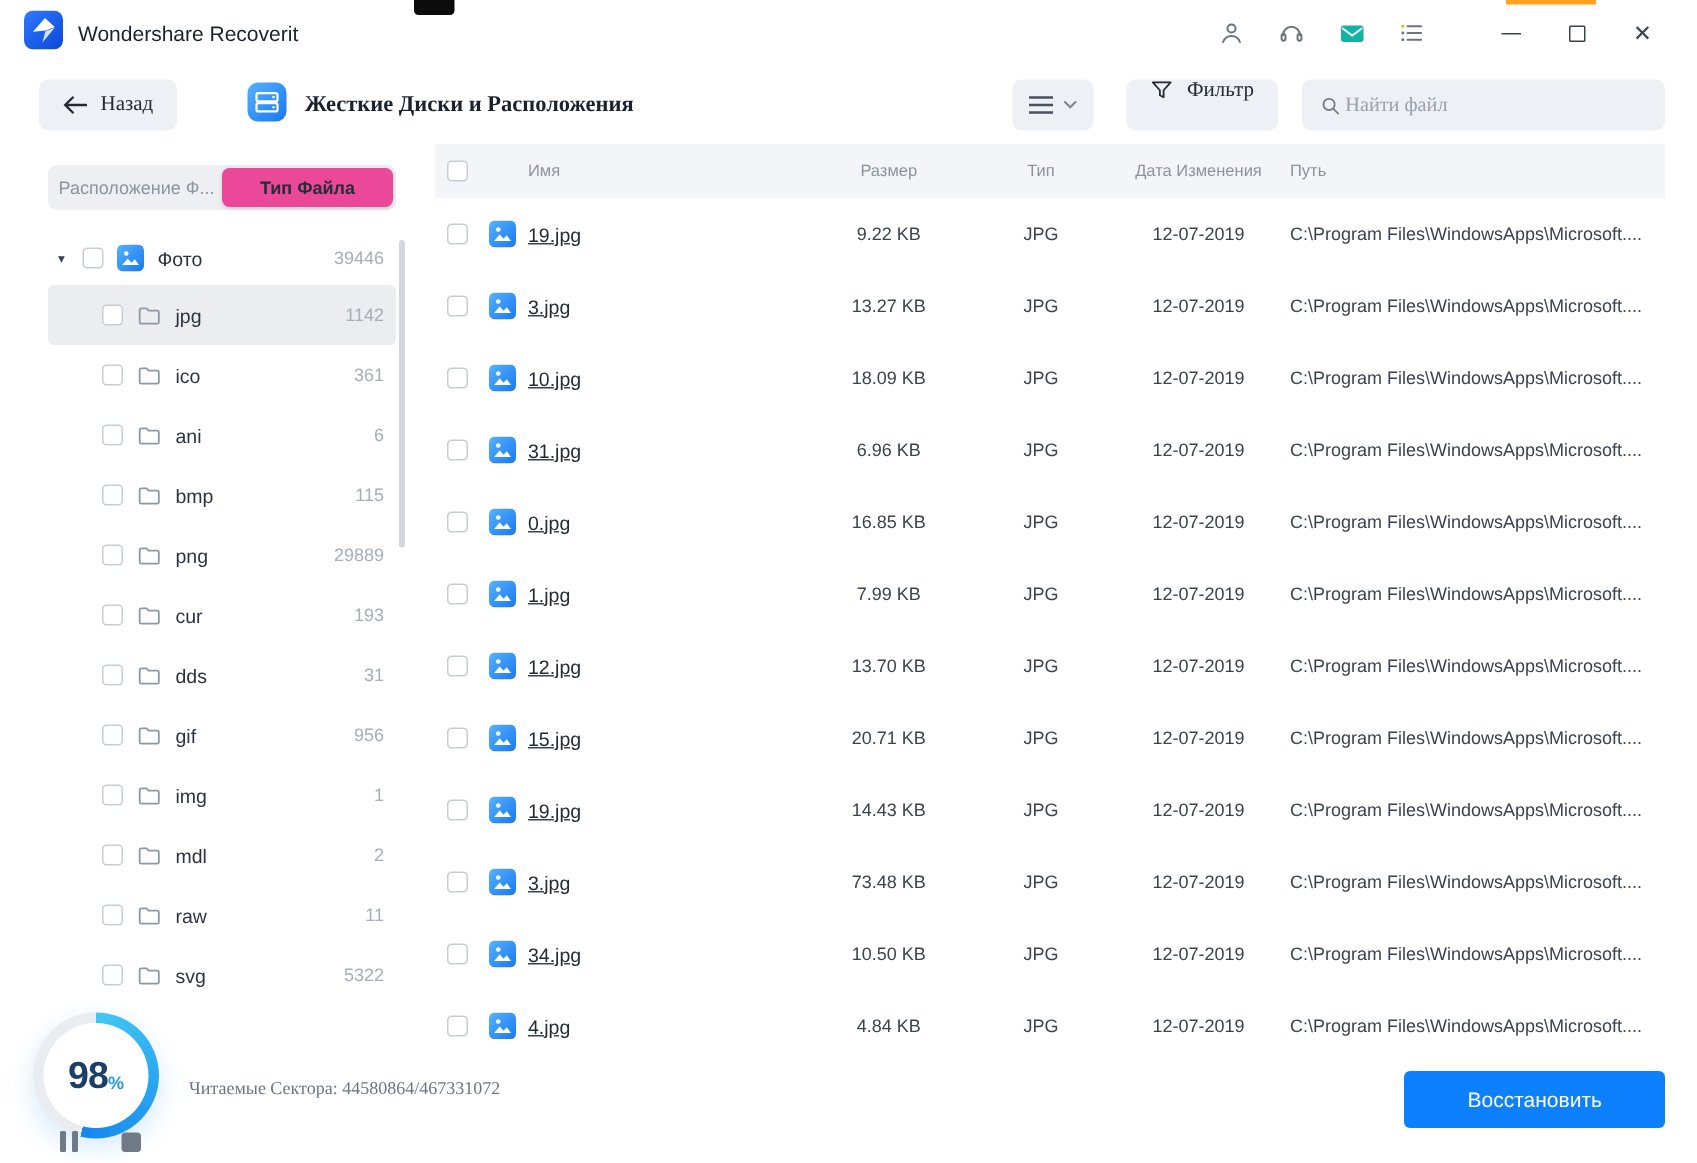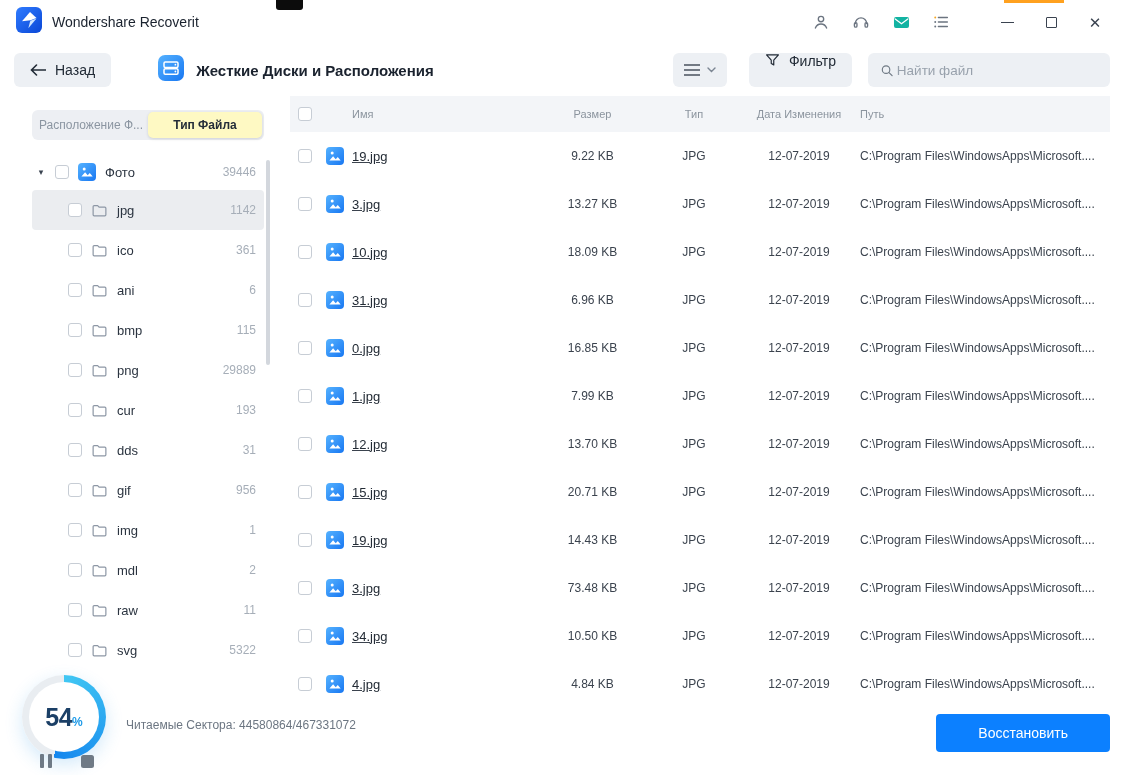--- a/index.html
+++ b/index.html
@@ -18,39 +18,39 @@
   .tb-spacer { flex:1; }
   .tb-icons { display:flex; align-items:center; gap:20px; margin-right:28px; }
   .tb-icon { width:20px; height:20px; display:grid; place-items:center; cursor:pointer; }
   .win-controls { display:flex; align-items:center; gap:8px; }
   .win-btn { width:36px; height:28px; display:grid; place-items:center; color:#3a4350; cursor:pointer; }
   .min-glyph { width:13px; height:0; border-top:1.6px solid #3a4350; display:block; }
   .max-glyph { width:11px; height:11px; border:1.6px solid #3a4350; border-radius:1px; display:block; }
   .close-glyph { font-size:15px; color:#3a4350; line-height:1; }
 
   
-  .toolbar { display:flex; align-items:center; height:52px; padding:0 21px 0 14px; }
+  .toolbar { display:flex; align-items:center; height:52px; padding:0 21px 0 26px;font-family:Liberation Serif, serif; }
   .back-btn { display:flex; align-items:center; gap:9px; background:#edf0f4; border:none; border-radius:6px; padding:0 16px; height:34px; font-size:14px; color:#222b36; font-family:inherit; cursor:pointer; }
   .loc { display:flex; align-items:center; gap:11px; margin-left:46px; }
   .loc-title { font-size:15px; font-weight:700; color:#1a222e; }
   .tbar-spacer { flex:1; }
   .view-btn { display:flex; align-items:center; gap:7px; background:#edf0f4; border:none; border-radius:6px; height:34px; padding:0 11px; cursor:pointer; }
   .filter-btn { display:flex; align-items:flex-start; gap:9px; background:#edf0f4; border:none; border-radius:6px; height:34px; padding:0 16px; font-size:14px; color:#222b36; font-family:inherit; margin-left:22px; cursor:pointer; }
   .search { display:flex; align-items:center; gap:3px; background:#edf0f4; border-radius:6px; height:34px; width:242px; padding:0 12px; margin-left:16px; }
   .search input { border:none; background:transparent; outline:none; font-size:13.5px; color:#333; width:100%; font-family:inherit; }
   .search input::placeholder { color:#98a1ac; }
 
   
   .content { position:absolute; top:96px; left:0; right:0; bottom:82px; display:flex; }
 
   
   .sidebar { width:290px; position:relative; padding:14px 0 0 32px; flex:0 0 auto; }
   .tabs { width:232px; background:#edeff3; border-radius:6px; display:flex; padding:2px; height:30px; }
   .tab { flex:1; display:flex; align-items:center; justify-content:center; font-size:12px; color:#8b95a1; border-radius:5px; white-space:nowrap; overflow:hidden; cursor:pointer; }
-  .tab.active { background:#fef9c3; color:#242d38; font-weight:700; box-shadow:0 1px 3px rgba(20,30,50,.14); }
+  .tab.active { background:#ec4899; color:#242d38; font-weight:700; box-shadow:0 1px 3px rgba(20,30,50,.14); }
   .tree { margin-top:14px; width:232px; }
   .tree-root { display:flex; align-items:center; height:36px; gap:9px; padding:0 8px 0 4px; cursor:pointer; }
   .caret { font-size:9px; color:#3a4350; width:10px; text-align:center; }
   .tree-root-label, .tree-label { font-size:13px; color:#2b3440; }
   .tree-count { margin-left:auto; font-size:12px; color:#a6aeb8; }
   .tree-item { display:flex; align-items:center; height:40px; gap:9px; padding:0 8px 0 36px; border-radius:4px; cursor:pointer; }
   .tree-item.selected { background:#ebedf0; }
   .icon-img { width:18px; height:18px; flex:0 0 auto; display:grid; place-items:center; }
   .icon-folder { width:17px; height:17px; flex:0 0 auto; display:grid; place-items:center; }
   .sidebar-scrollbar { position:absolute; left:266px; top:64px; width:4px; height:205px; border-radius:2px; background:#d3d7dd; cursor:pointer; }
@@ -81,21 +81,21 @@
   .progress-num { font-size:25px; font-weight:700; color:#1b3f66; letter-spacing:-0.5px; }
   .progress-pct { font-size:12px; font-weight:700; color:#1d9ae8; margin-top:9px; }
   .media { position:absolute; left:40px; top:61px; display:flex; gap:29px; align-items:center; z-index:4; }
   .pause-icon { display:flex; gap:4px; cursor:pointer; }
   .pause-icon i { width:4px; height:14px; background:#6f7a86; border-radius:1px; display:block; }
   .stop-icon { width:13px; height:13px; background:#6f7a86; border-radius:2.5px; cursor:pointer; }
   .stats { position:absolute; left:126px; top:17px; }
   .stats-line1 { font-size:14px; color:#242d39; font-weight:700; }
   .stats-line1 .count { color:#0c80ff; margin-left:4px; }
   .stats-line1 .gb { font-weight:400; color:#39424e; margin-left:5px; }
-  .stats-line2 { margin-top:8px; font-size:12px; color:#6c7682; font-weight:400; }
+  .stats-line2 { margin-top:8px; font-size:12px; color:#6c7682; font-weight:400;font-family:Liberation Serif, serif; }
   .recover-btn { position:absolute; right:21px; top:21px; height:38px; padding:0 42px; background:#0c80ff; color:#fff; border:none; border-radius:4px; font-size:14px; font-family:inherit; cursor:pointer; }
 </style>
 </head>
 <body>
 
 <svg width="0" height="0" style="position:absolute">
   <defs>
     <linearGradient id="gradBlueIcon" x1="0" y1="0" x2="1" y2="1">
       <stop offset="0" stop-color="#55b2ff"></stop>
         <stop offset="1" stop-color="#1877f2"></stop>
@@ -595,21 +595,21 @@
     <span class="cell path">C:\Program Files\WindowsApps\Microsoft....</span>
   </div>
         </div>
     </main>
   </div>
 
   <div class="footer">
     <div class="progress-wrap">
       <div class="progress-ring" style="background: conic-gradient(rgb(65, 199, 243) 0%, rgb(20, 134, 238) 54%, rgb(233, 237, 241) 54%, rgb(233, 237, 241) 100%);"></div>
       <div class="progress-text">
-        <span class="progress-num">54</span>
+        <span class="progress-num">98</span>
         <span class="progress-pct">%</span>
       </div>
     </div>
     <div class="media">
       <span class="pause-icon">
           <i></i>
           <i></i>
         </span>
       <span class="stop-icon"></span>
     </div>

